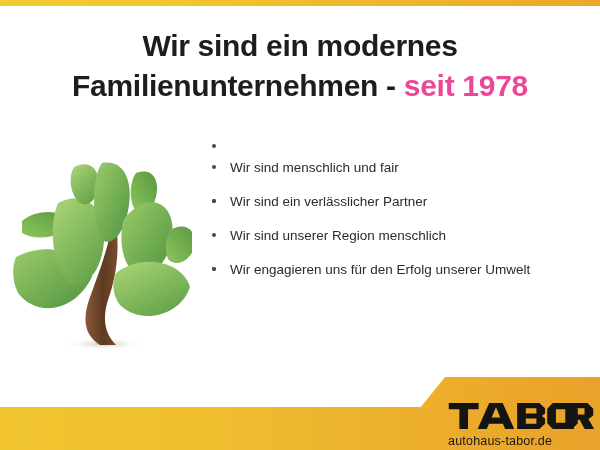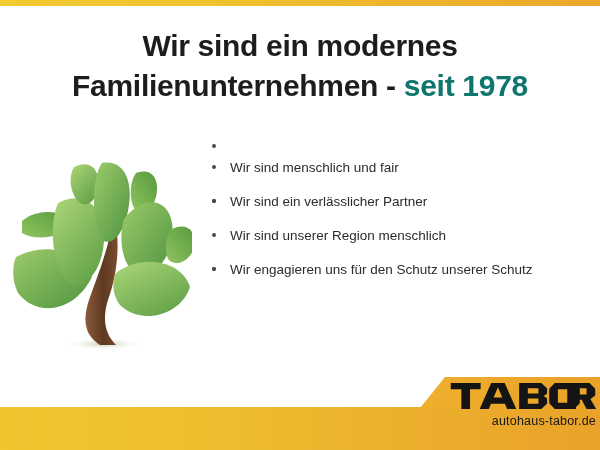--- a/index.html
+++ b/index.html
@@ -21,21 +21,21 @@
   .headline{
     position:absolute;
     left:0; top:26px; width:600px;
     text-align:center;
     font-size:30px;
     font-weight:bold;
     line-height:1.32;
     color:#1d1d1b;
     letter-spacing:-0.3px;
   }
-  .headline .green{ color:#0f766e; }
+  .headline .green{ color:#ec4899; }
 
   
   .bullets{
     position:absolute;
     left:208px; top:140px; width:392px;
     list-style:none;
   }
   .bullets li{
     position:relative;
     padding-left:22px;
@@ -69,23 +69,23 @@
   .bottom-wedge{
     position:absolute;
     left:420px; top:377px; width:180px; height:31px;
     background:linear-gradient(90deg,#eeb02d 0%,#eca82b 45%,#e9a22a 100%);
     clip-path:polygon(0% 100%, 25px 0%, 100% 0%, 100% 100%);
   }
 
   
   .logo-wrap{
     position:absolute;
-    left:448px; top:383px;
+    left:448px; top:403px;
     width:148px;
-    text-align:right;
+    text-align:left;
   }
   .logo-mark{ display:block; }
   .logo-url{
     display:block;
     margin-top:1px;
     font-size:12.5px;
     color:#171717;
     letter-spacing:0.2px;
     font-family:"Liberation Sans", sans-serif;
   }
@@ -150,21 +150,21 @@
   </svg>
 </div>
 
 <ul class="bullets">
   <li><span class="dot"></span></li>
   <li><span class="dot"></span><span>Wir sind menschlich und fair</span></li>
   <li><span class="dot"></span></li>
   <li><span class="dot"></span><span>Wir sind ein verlässlicher Partner</span></li>
   <li><span class="dot"></span><span>Wir sind unserer Region menschlich</span></li>
   <li><span class="dot"></span></li>
-  <li><span class="dot"></span><span>Wir engagieren uns für den Schutz unserer Schutz</span></li>
+  <li><span class="dot"></span><span>Wir engagieren uns für den Erfolg unserer Umwelt</span></li>
 </ul>
 
 <div class="bottom-bar"></div>
 <div class="bottom-wedge"></div>
 
 <div class="logo-wrap">
   <span class="logo-mark">
     <svg viewBox="0 0 300 54" width="146" height="26" xmlns="http://www.w3.org/2000/svg" aria-hidden="true">
       <g fill="#141414">
 

